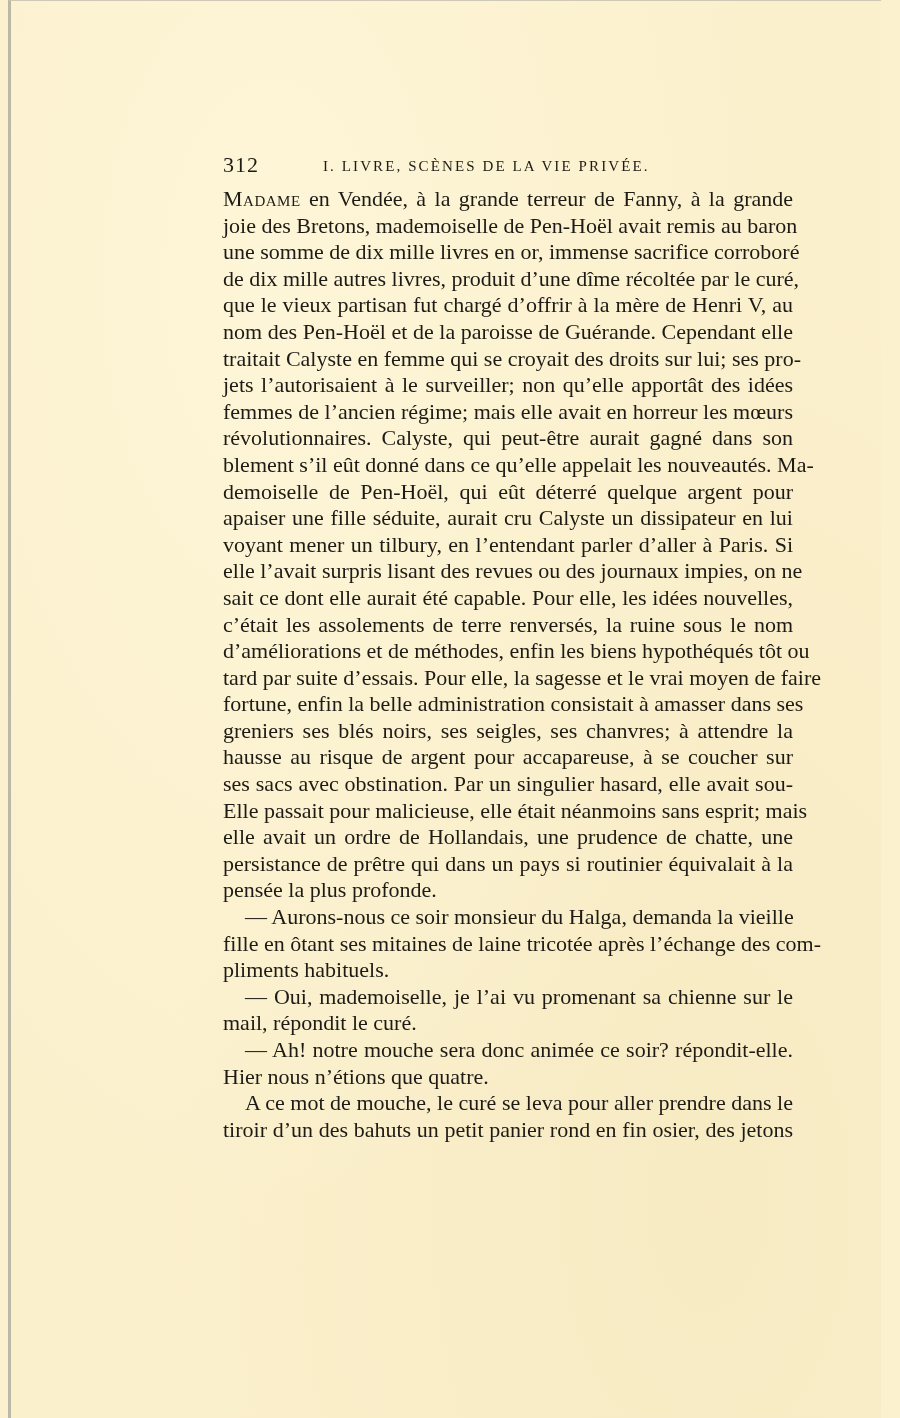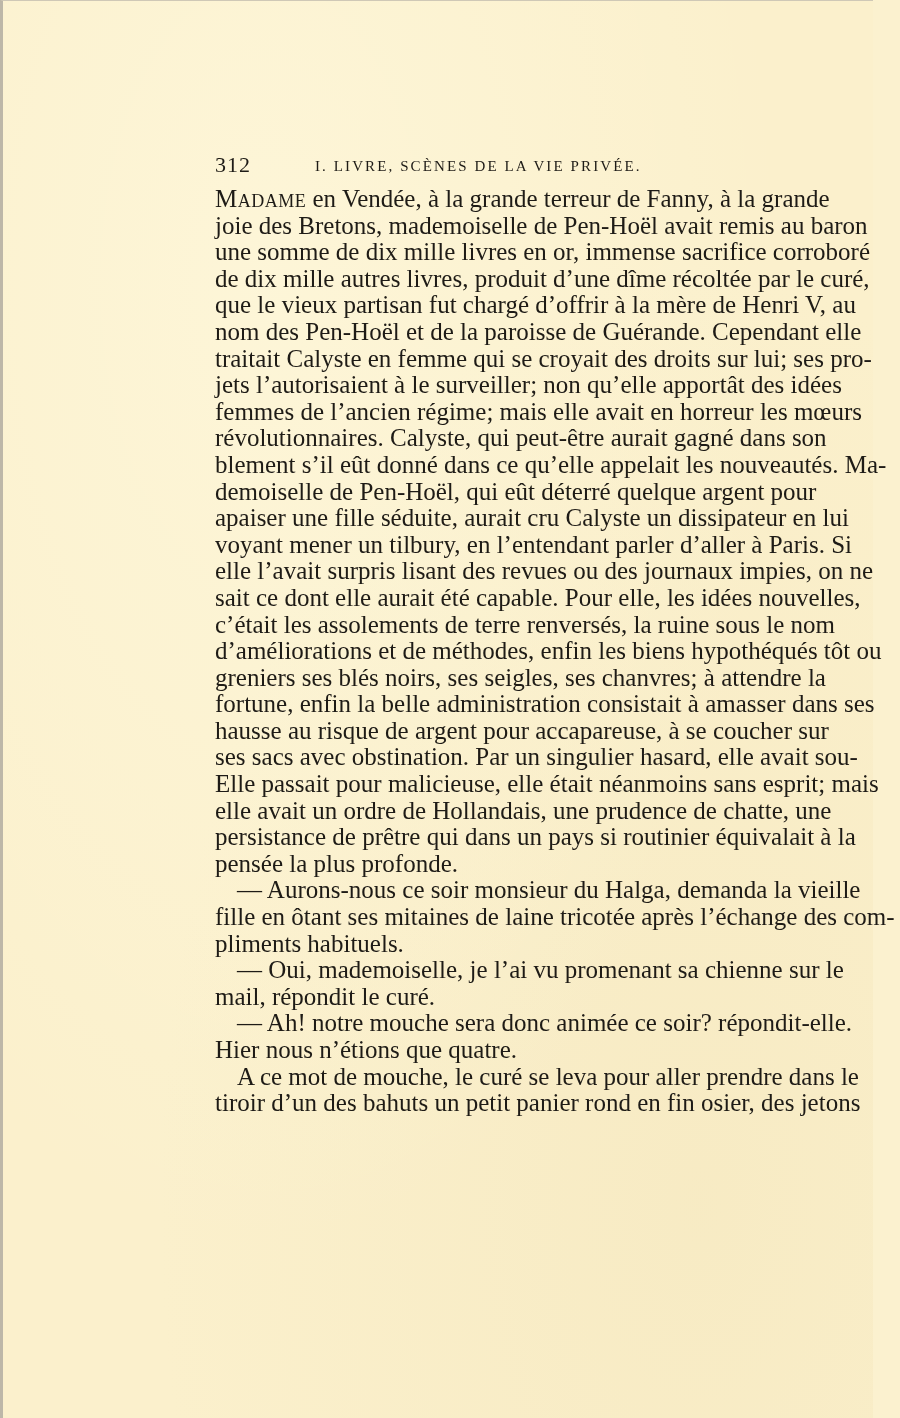--- a/index.html
+++ b/index.html
@@ -10,21 +10,21 @@
       width: 900px;
       height: 1418px;
       background: #fbf1cf;
       position: relative;
       overflow: hidden;
       font-family: "Liberation Serif", "DejaVu Serif", serif;
       color: #1e1b16;
     }
     .page {
       position: absolute;
-      left: 0; top: 0;
+      left: 8px; top: 0;
       width: 873px; height: 1418px;
       background:
         radial-gradient(ellipse at 30% 20%, rgba(255,250,225,0.55), rgba(255,250,225,0) 60%),
         radial-gradient(ellipse at 80% 85%, rgba(240,225,180,0.35), rgba(240,225,180,0) 55%),
         #fbf0cc;
       border-left: 3px solid #bdb7a8;
       border-top: 1px solid #cfc8b6;
       box-sizing: border-box;
     }
     .running-head {
@@ -55,21 +55,21 @@
     .text-block {
       position: absolute;
       left: 212px;
       top: 185px;
       width: 570px;
     }
     .line {
       display: block;
       height: 26.6px;
       line-height: 26.6px;
-      font-size: 25px;
+      font-size: 22px;
       white-space: nowrap;
       text-align: justify;
       text-align-last: justify;
       overflow: visible;
     }
     .line.last {
       text-align-last: left;
     }
     .line.indent {
       padding-left: 22px;
@@ -102,22 +102,23 @@
       <div class="line"><span>femmes de l’ancien régime; mais elle avait en horreur les mœurs</span></div>
       <div class="line"><span>révolutionnaires. Calyste, qui peut-être aurait gagné dans son</span></div>
       <div class="line"><span>blement s’il eût donné dans ce qu’elle appelait les nouveautés. Ma-</span></div>
       <div class="line"><span>demoiselle de Pen-Hoël, qui eût déterré quelque argent pour</span></div>
       <div class="line"><span>apaiser une fille séduite, aurait cru Calyste un dissipateur en lui</span></div>
       <div class="line"><span>voyant mener un tilbury, en l’entendant parler d’aller à Paris. Si</span></div>
       <div class="line"><span>elle l’avait surpris lisant des revues ou des journaux impies, on ne</span></div>
       <div class="line"><span>sait ce dont elle aurait été capable. Pour elle, les idées nouvelles,</span></div>
       <div class="line"><span>c’était les assolements de terre renversés, la ruine sous le nom</span></div>
       <div class="line"><span>d’améliorations et de méthodes, enfin les biens hypothéqués tôt ou</span></div>
+      <div class="line"><span>tard par suite d’essais. Pour elle, la sagesse et le vrai moyen de faire</span></div>
+      <div class="line"><span>fortune, enfin la belle administration consistait à amasser dans ses</span></div>
       <div class="line"><span>greniers ses blés noirs, ses seigles, ses chanvres; à attendre la</span></div>
-      <div class="line"><span>fortune, enfin la belle administration consistait à amasser dans ses</span></div>
       <div class="line"><span>hausse au risque de argent pour accapareuse, à se coucher sur</span></div>
       <div class="line"><span>ses sacs avec obstination. Par un singulier hasard, elle avait sou-</span></div>
       <div class="line"><span>Elle passait pour malicieuse, elle était néanmoins sans esprit; mais</span></div>
       <div class="line"><span>elle avait un ordre de Hollandais, une prudence de chatte, une</span></div>
       <div class="line"><span>persistance de prêtre qui dans un pays si routinier équivalait à la</span></div>
       <div class="line last"><span>pensée la plus profonde.</span></div>
       <div class="line indent"><span>— Aurons-nous ce soir monsieur du Halga, demanda la vieille</span></div>
       <div class="line"><span>fille en ôtant ses mitaines de laine tricotée après l’échange des com-</span></div>
       <div class="line last"><span>pliments habituels.</span></div>
       <div class="line indent"><span>— Oui, mademoiselle, je l’ai vu promenant sa chienne sur le</span></div>

